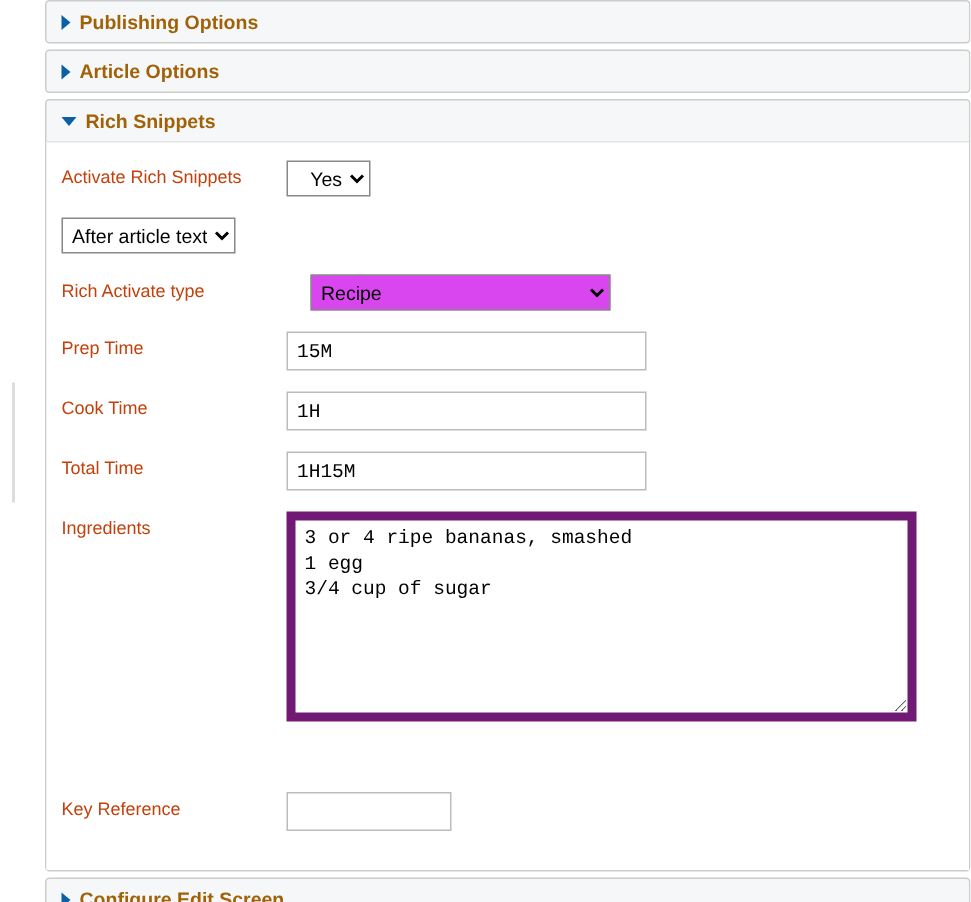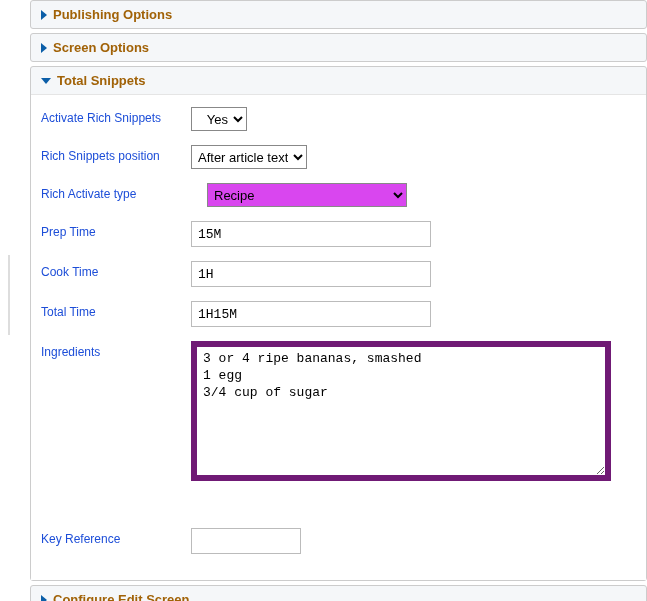--- a/index.html
+++ b/index.html
@@ -51,21 +51,21 @@
       padding: 12px 10px;
       border-top: 1px solid #e5e5e5;
     }
     .form-row {
       display: flex;
       align-items: flex-start;
       margin-bottom: 14px;
     }
     .form-label {
       width: 150px;
-      color: #1d4ed8;
+      color: #c2410c;
       font-size: 12px;
       padding-top: 4px;
       flex-shrink: 0;
     }
     .form-control {
       flex: 0 0 auto;
     }
     select {
       font-family: Arial, sans-serif;
       font-size: 13px;
@@ -118,42 +118,41 @@
   <div class="panel">
     <div class="panel-header">
       <span class="arrow arrow-right"></span>
       <span class="panel-title">Publishing Options</span>
     </div>
   </div>
 
   <div class="panel">
     <div class="panel-header">
       <span class="arrow arrow-right"></span>
-      <span class="panel-title">Screen Options</span>
+      <span class="panel-title">Article Options</span>
     </div>
   </div>
 
   <div class="panel">
     <div class="panel-header">
       <span class="arrow arrow-down"></span>
-      <span class="panel-title">Total Snippets</span>
+      <span class="panel-title">Rich Snippets</span>
     </div>
     <div class="panel-body">
 
       <div class="form-row">
         <div class="form-label">Activate Rich Snippets</div>
         <div class="form-control">
           <select style="width:56px;text-align:right;">
             <option>Yes</option>
           </select>
         </div>
       </div>
 
       <div class="form-row">
-        <div class="form-label">Rich Snippets position</div>
         <div class="form-control">
           <select style="width:116px;">
             <option>After article text</option>
           </select>
         </div>
       </div>
 
       <div class="form-row">
         <div class="form-label">Rich Activate type</div>
         <div class="form-control">

